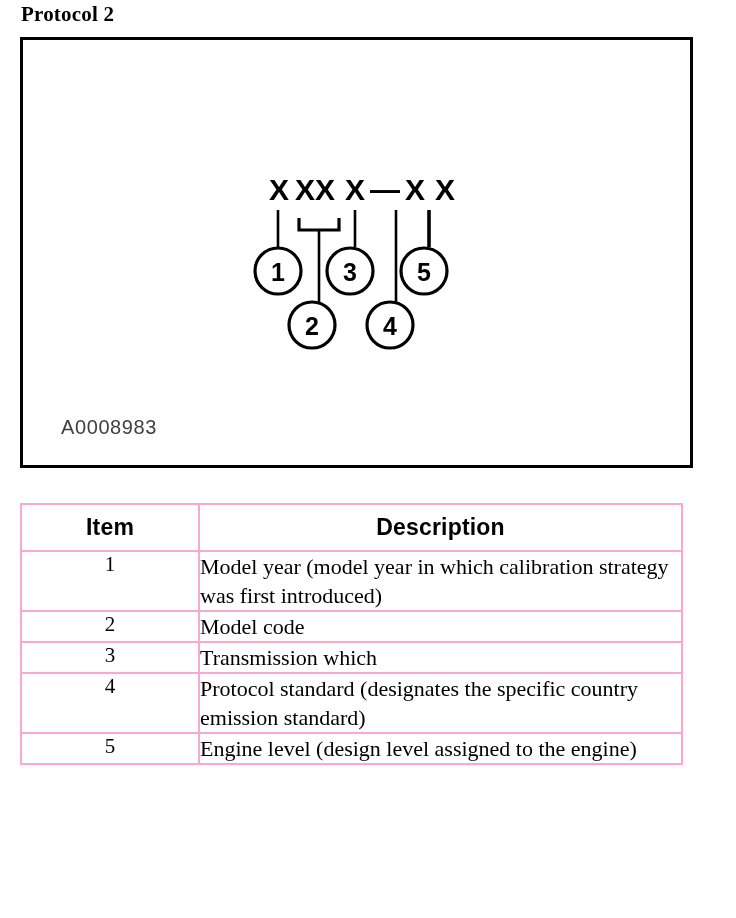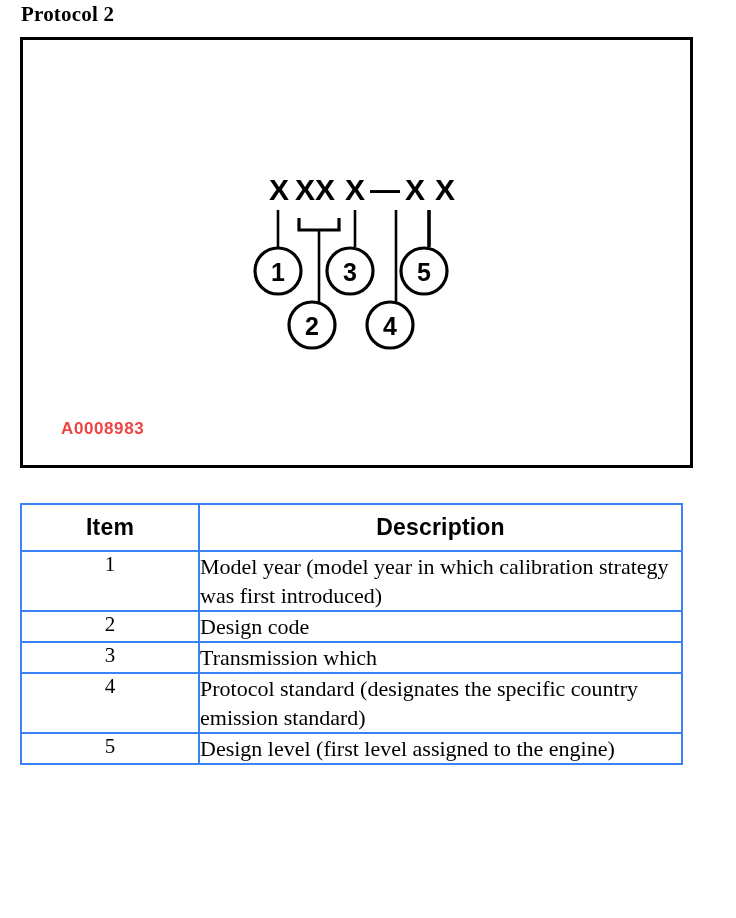--- a/index.html
+++ b/index.html
@@ -39,24 +39,24 @@
     border: 3px solid #000;
     box-sizing: border-box;
     background: #fff;
   }
 
   .figure-id {
     position: absolute;
     left: 38px;
     bottom: 26px;
     font-family: "Liberation Sans", sans-serif;
-    font-weight: bold;
-    font-size: 17px;
+    font-weight: normal;
+    font-size: 20px;
     letter-spacing: 0.6px;
-    color: #ef4444;
+    color: #404040;
     white-space: nowrap;
   }
 
   
   .diagram {
     position: absolute;
     left: 0;
     top: 0;
     width: 100%;
     height: 100%;
@@ -105,21 +105,21 @@
   .data-table {
     position: absolute;
     left: 20px;
     top: 503px;
     width: 661px;
     border-collapse: collapse;
     table-layout: fixed;
     background: #fff;
   }
   .data-table td, .data-table th {
-    border: 2px solid #3b82f6;
+    border: 2px solid #f9a8d4;
     padding: 0;
     vertical-align: top;
     background: #fff;
   }
   .col-item   { width: 178px; }
   .col-desc   { width: 483px; }
 
   .data-table thead th {
     font-family: "Liberation Sans", sans-serif;
     font-weight: bold;
@@ -215,28 +215,28 @@
       <th>Description</th>
     </tr>
   </thead>
   <tbody>
     <tr>
       <td class="cell-item">1</td>
       <td class="cell-desc">Model year (model year in which calibration strategy was first introduced)</td>
     </tr>
     <tr>
       <td class="cell-item">2</td>
-      <td class="cell-desc">Design code</td>
+      <td class="cell-desc">Model code</td>
     </tr>
     <tr>
       <td class="cell-item">3</td>
       <td class="cell-desc">Transmission which</td>
     </tr>
     <tr>
       <td class="cell-item">4</td>
       <td class="cell-desc">Protocol standard (designates the specific country emission standard)</td>
     </tr>
     <tr>
       <td class="cell-item">5</td>
-      <td class="cell-desc">Design level (first level assigned to the engine)</td>
+      <td class="cell-desc">Engine level (design level assigned to the engine)</td>
     </tr>
   </tbody>
 </table>
 
 </body></html>

